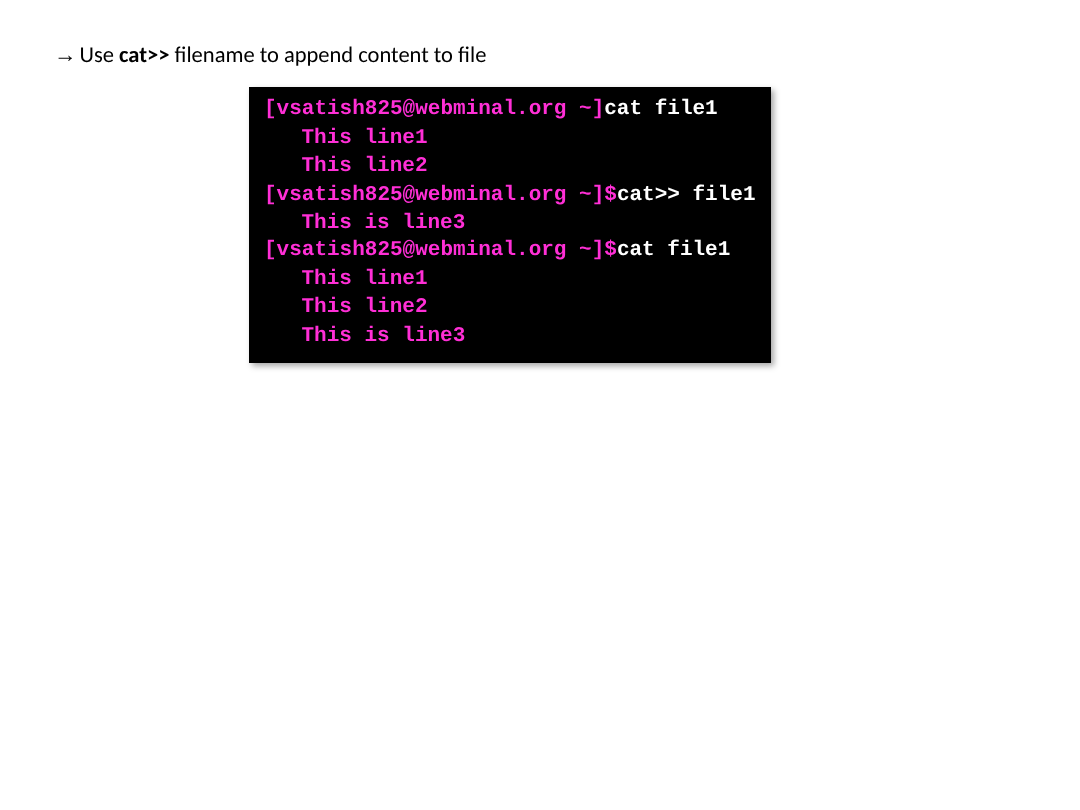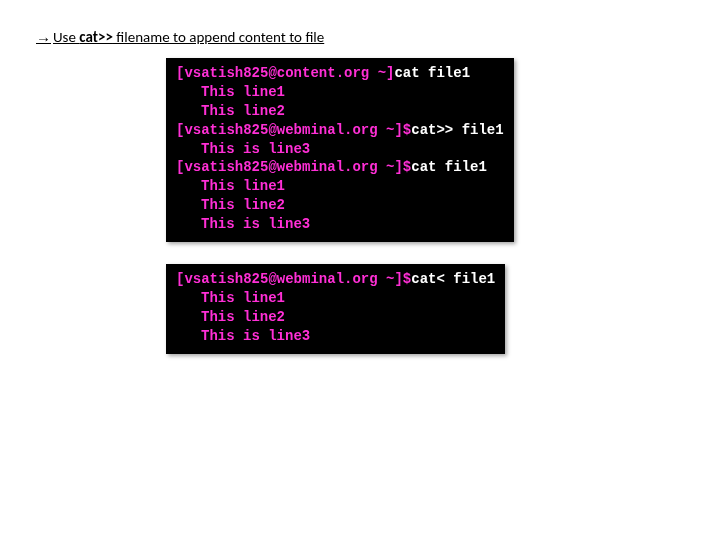--- a/index.html
+++ b/index.html
@@ -7,21 +7,20 @@
     padding: 0;
     width: 720px;
     height: 540px;
     background: #ffffff;
     font-family: Calibri, Arial, sans-serif;
     font-size: 15px;
     color: #000;
   }
   .page {
     padding: 28px 15px 0 36px;
-    text-decoration: underline;
   }
   .caption {
     margin: 0 0 12px 0;
     font-size: 15px;
   }
   .arrow {
     font-family: "Segoe UI Symbol", Arial, sans-serif;
     margin-right: 2px;
   }
   .bold { font-weight: 700; }
@@ -57,32 +56,26 @@
 </head>
 <body>
 
 <div class="page">
 
   <p class="caption">
     <span class="arrow">→</span><span>Use </span><span class="bold">cat&gt;&gt;</span><span> filename to append content to file</span>
   </p>
 
   <div class="term-wrap1">
-    <div class="terminal"><span class="prompt">[vsatish825@content.org ~]</span><span class="cmd">cat file1</span>
+    <div class="terminal"><span class="prompt">[vsatish825@webminal.org ~]</span><span class="cmd">cat file1</span>
 <span class="out">This line1</span>
 <span class="out">This line2</span>
 <span class="prompt">[vsatish825@webminal.org ~]$</span><span class="cmd">cat&gt;&gt; file1</span>
 <span class="out">This is line3</span>
 <span class="prompt">[vsatish825@webminal.org ~]$</span><span class="cmd">cat file1</span>
 <span class="out">This line1</span>
 <span class="out">This line2</span>
 <span class="out">This is line3</span></div>
   </div>
 
 
-  <div class="term-wrap2">
-    <div class="terminal"><span class="prompt">[vsatish825@webminal.org ~]$</span><span class="cmd">cat&lt; file1</span>
-<span class="out">This line1</span>
-<span class="out">This line2</span>
-<span class="out">This is line3</span></div>
-  </div>
 
 </div>
 
 </body></html>

